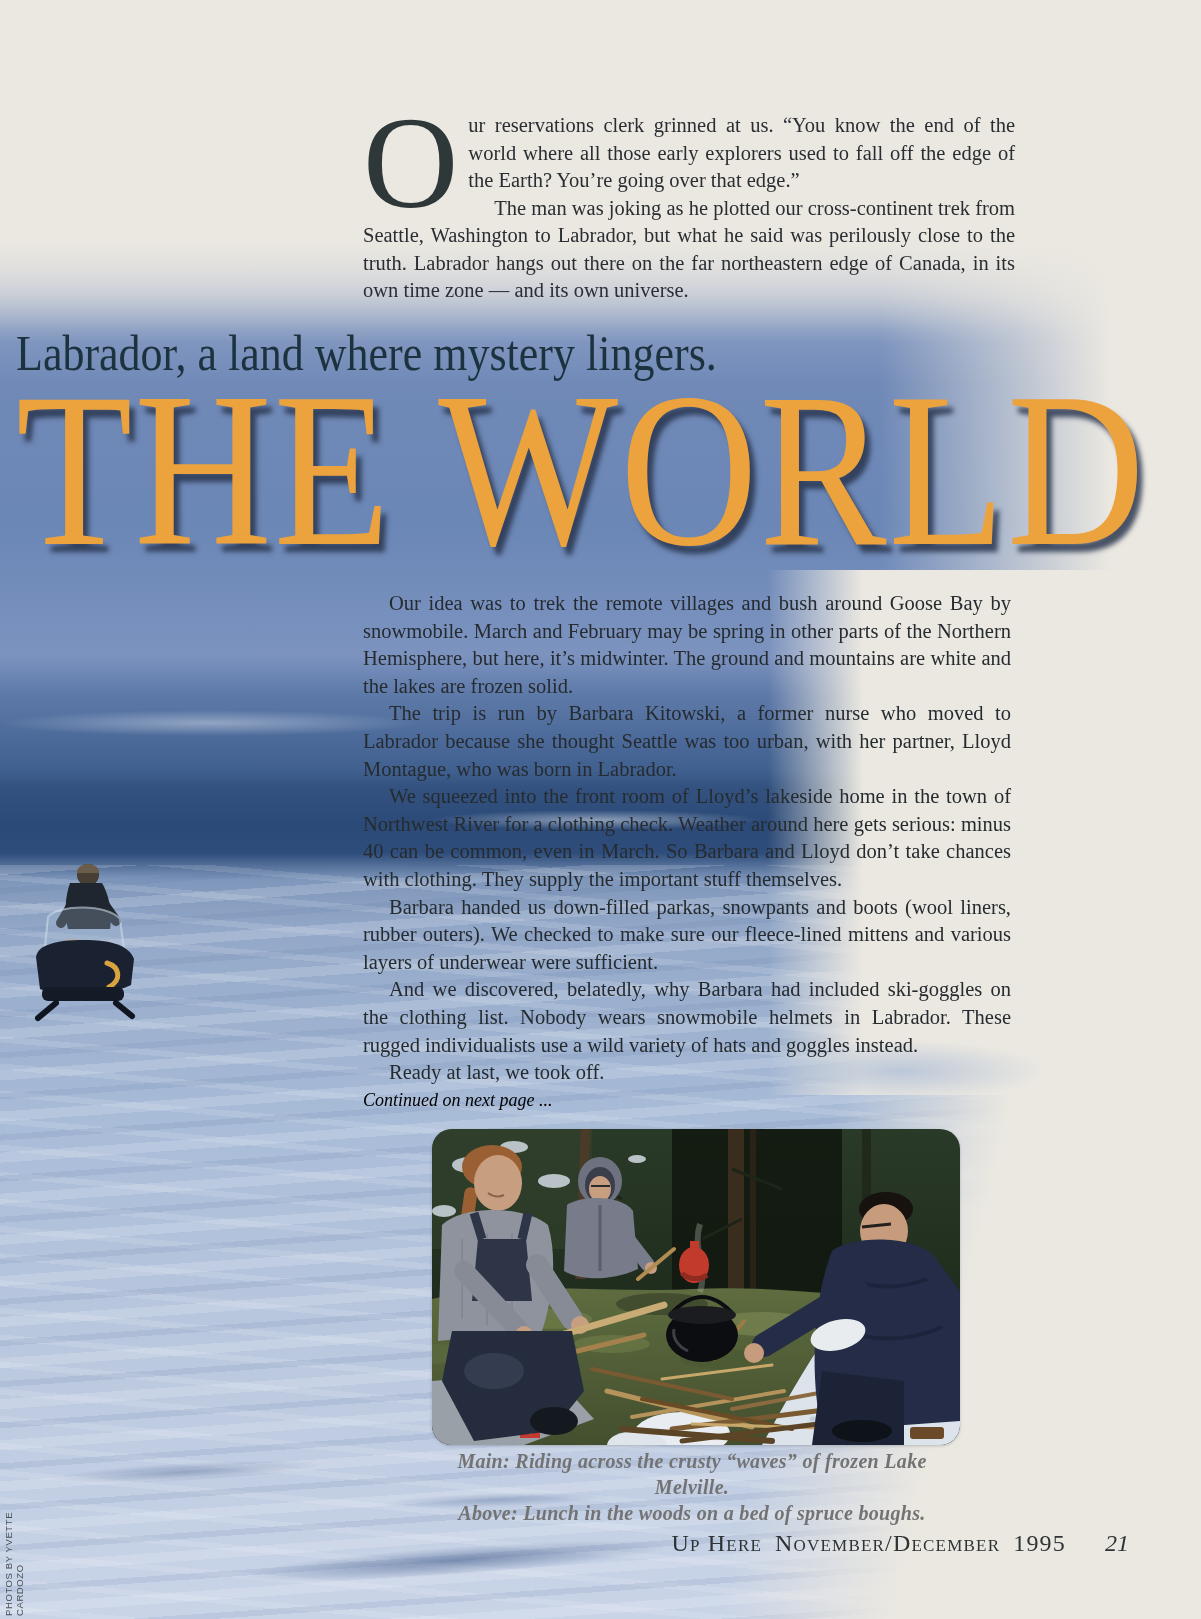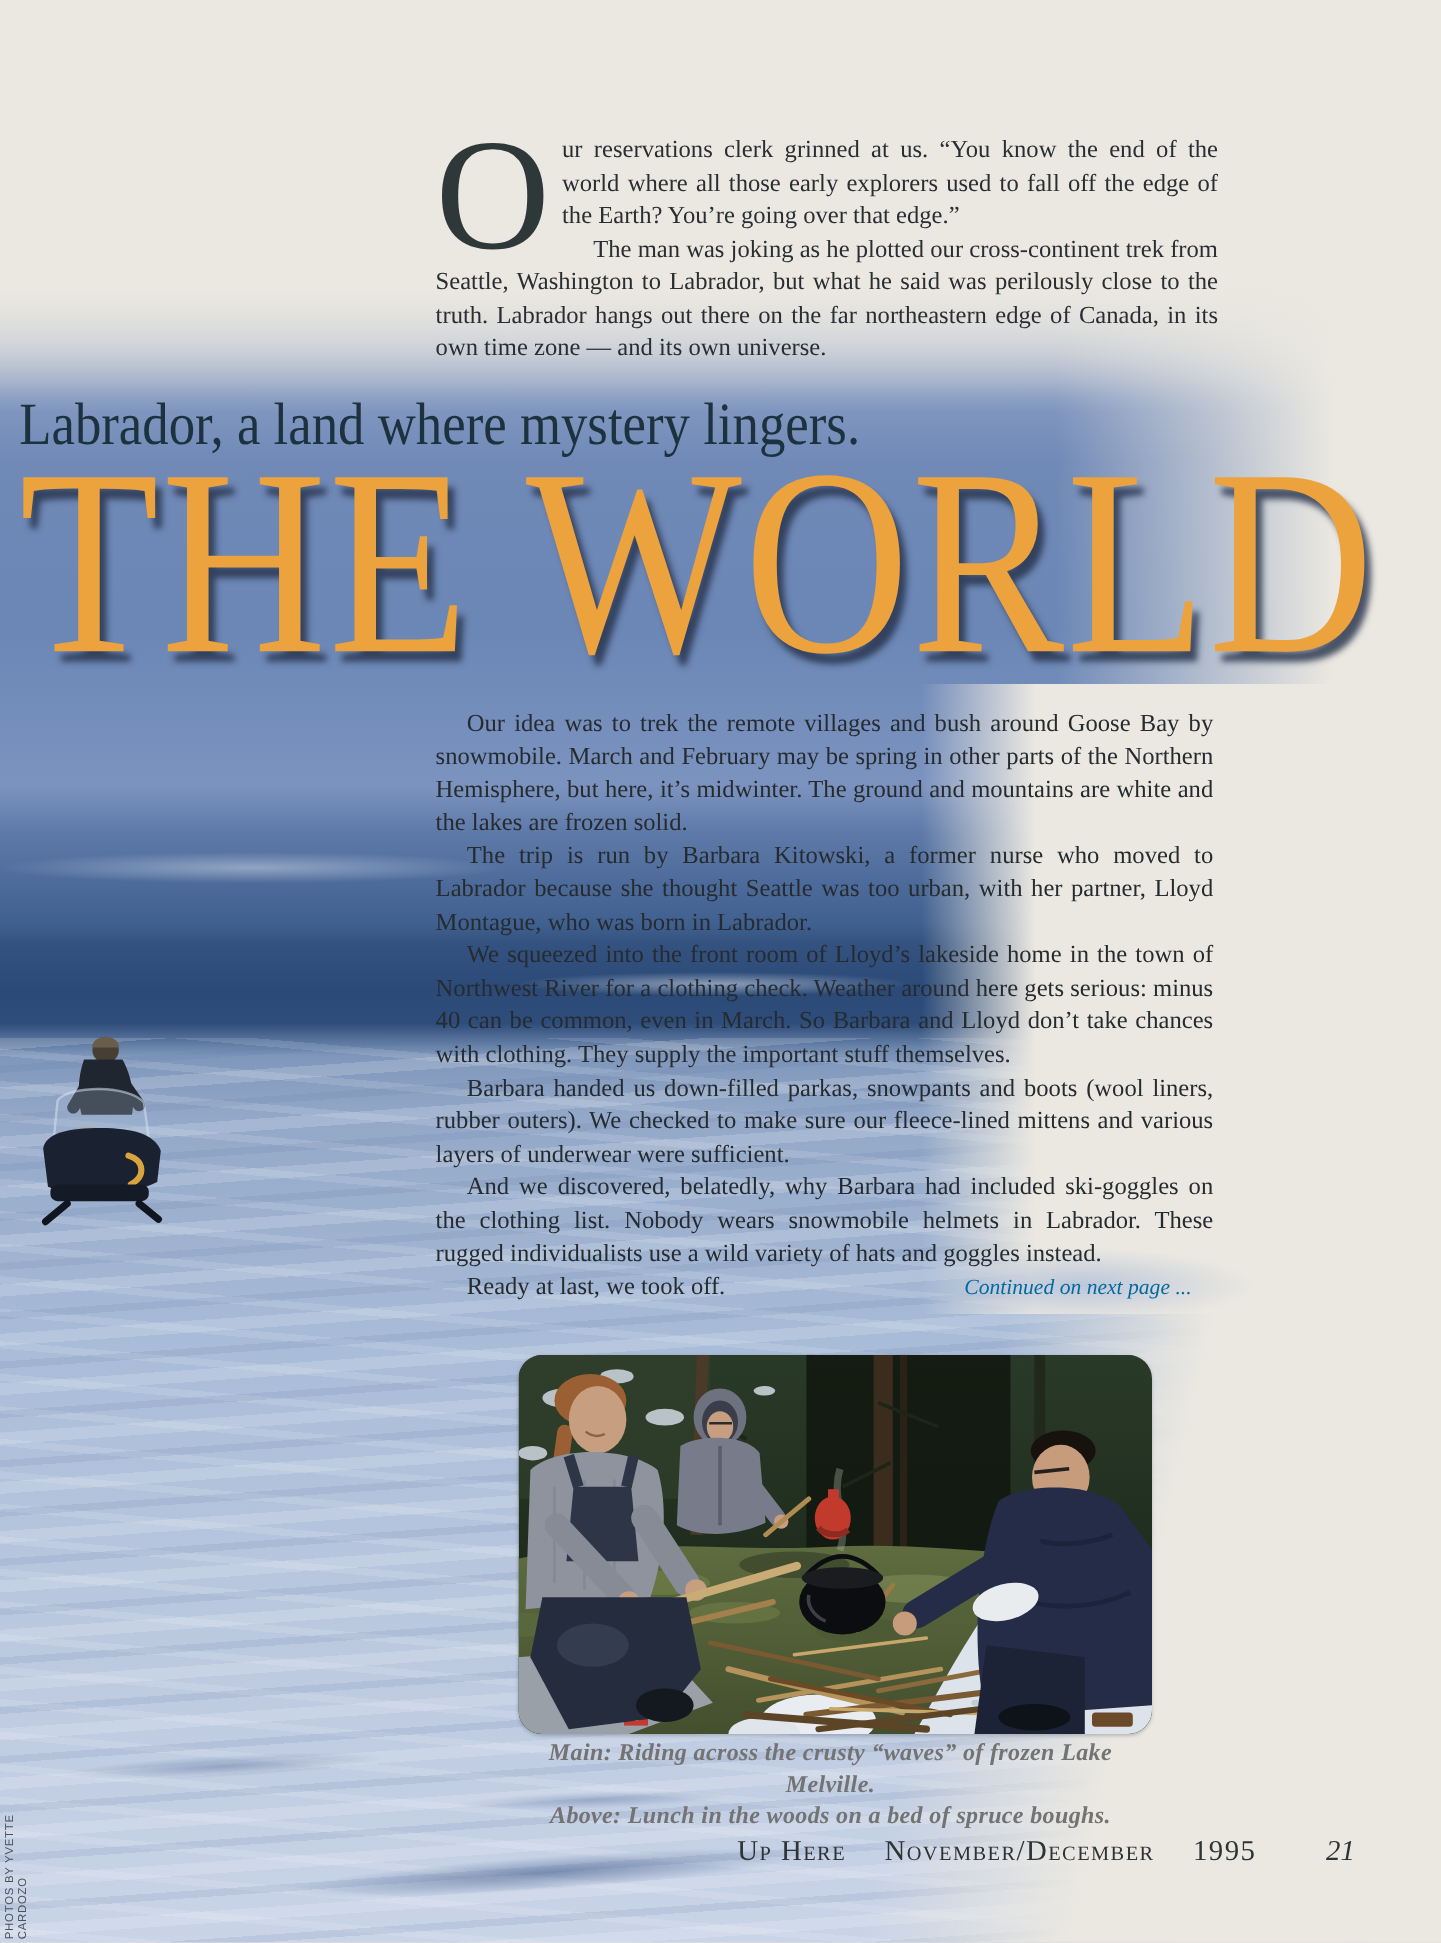--- a/index.html
+++ b/index.html
@@ -92,38 +92,38 @@
     position:absolute;left:16px;top:358px;z-index:3;white-space:nowrap;
     font-size:205px;line-height:1;letter-spacing:2px;color:#ECA23D;
     transform:scale(.93,1.08);transform-origin:left top;
     text-shadow:6px 8px 5px rgba(38,50,74,.82);
   }
   .body-col{
     position:absolute;left:363px;top:590px;width:648px;z-index:3;
     font-size:20.5px;line-height:27.6px;color:#262B30;text-align:justify;
   }
   .body-col p{margin:0;text-indent:26px;}
-  .last-row{display:flex;justify-content:space-between;align-items:baseline;}
+  .last-row{display:flex;justify-content:space-between;align-items:baseline;flex-direction:column;}
   .ready{text-indent:0;padding-left:26px;}
-  .continued{font-style:italic;font-size:18px;color:#0369a1;margin-right:18px;}
+  .continued{font-style:italic;font-size:18px;color:#000000;margin-right:18px;}
   
   .inset-photo{
     position:absolute;left:432px;top:1129px;width:528px;height:316px;z-index:3;
     border-radius:20px;overflow:hidden;box-shadow:0 1px 3px rgba(40,50,60,.25);
   }
   .inset-photo svg{display:block;}
   
   .caption{
     position:absolute;left:418px;top:1448px;width:548px;z-index:3;
     text-align:center;font-style:italic;font-weight:bold;
     font-size:20px;line-height:26px;color:#737373;letter-spacing:.3px;
   }
   .footer{
     position:absolute;right:72px;top:1530px;z-index:3;
-    display:flex;align-items:baseline;gap:32px;
+    display:flex;align-items:baseline;gap:13px;
     font-variant:small-caps;font-size:24px;letter-spacing:1.2px;color:#2E3336;
   }
   .footer .page-num{margin-left:26px;font-variant:normal;letter-spacing:0;font-style:italic;}
   .photo-credit{
     position:absolute;left:3px;top:1474px;height:142px;z-index:3;
     writing-mode:vertical-rl;transform:rotate(180deg);
     font-family:"Liberation Sans",sans-serif;font-size:9.5px;
     letter-spacing:.6px;color:#4A5058;
   }
 </style>

